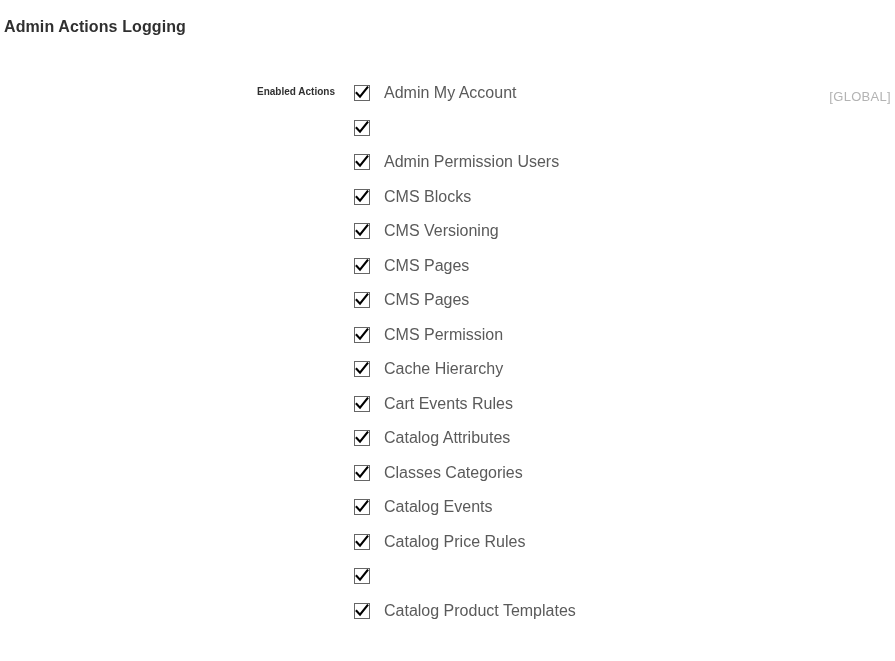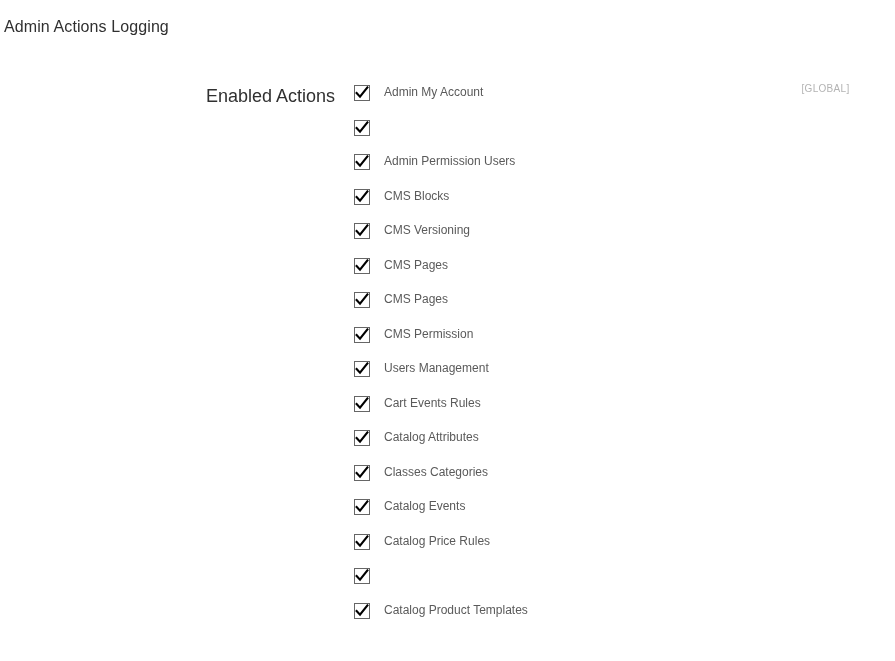--- a/index.html
+++ b/index.html
@@ -21,59 +21,59 @@
     height: 661px;
     background: #ffffff;
   }
 
   
   .section-title {
     position: absolute;
     left: 4px;
     top: 5px;
     font-size: 16px;
-    font-weight: normal;
+    font-weight: bold;
     color: #303030;
     letter-spacing: 0.1px;
     white-space: nowrap;
   }
 
   
   .field {
     position: absolute;
     left: 0;
     top: 83px;
     width: 895px;
   }
 
   .field-label {
     position: absolute;
     left: 100px;
     top: 3px;
     width: 235px;
     text-align: right;
-    font-size: 18px;
-    font-weight: normal;
+    font-size: 10px;
+    font-weight: bold;
     color: #303030;
     white-space: nowrap;
   }
 
   .field-control {
     position: absolute;
     left: 354px;
     top: 0;
   }
 
   .scope-note {
     position: absolute;
     left: 760px;
-    top: 0;
+    top: 6px;
     width: 131px;
-    text-align: center;
-    font-size: 10px;
+    text-align: right;
+    font-size: 13px;
     color: #b3b3b3;
     letter-spacing: 0.3px;
     white-space: nowrap;
   }
 
   
   .checkbox-list {
     list-style: none;
     margin: 0;
     padding: 0;
@@ -102,21 +102,21 @@
   .cb svg {
     position: absolute;
     left: 0;
     top: 0;
     width: 14px;
     height: 14px;
     display: block;
   }
 
   .cb-label {
-    font-size: 12px;
+    font-size: 16px;
     color: #5a5a5a;
     margin-left: 14px;
     line-height: 19px;
     white-space: nowrap;
     cursor: pointer;
   }
 </style>
 </head>
 <body>
 
@@ -192,21 +192,21 @@
               </svg>
             </span>
             <span class="cb-label">CMS Permission</span>
           </li>
           <li class="checkbox-row">
             <span class="cb">
               <svg viewBox="0 0 14 14" xmlns="http://www.w3.org/2000/svg">
                 <path d="M1.6 7.0 L5.0 10.6 L12.4 1.4" fill="none" stroke="#000000" stroke-width="2.1" stroke-linecap="square" stroke-linejoin="miter"></path>
               </svg>
             </span>
-            <span class="cb-label">Users Management</span>
+            <span class="cb-label">Cache Hierarchy</span>
           </li>
           <li class="checkbox-row">
             <span class="cb">
               <svg viewBox="0 0 14 14" xmlns="http://www.w3.org/2000/svg">
                 <path d="M1.6 7.0 L5.0 10.6 L12.4 1.4" fill="none" stroke="#000000" stroke-width="2.1" stroke-linecap="square" stroke-linejoin="miter"></path>
               </svg>
             </span>
             <span class="cb-label">Cart Events Rules</span>
           </li>
           <li class="checkbox-row">

